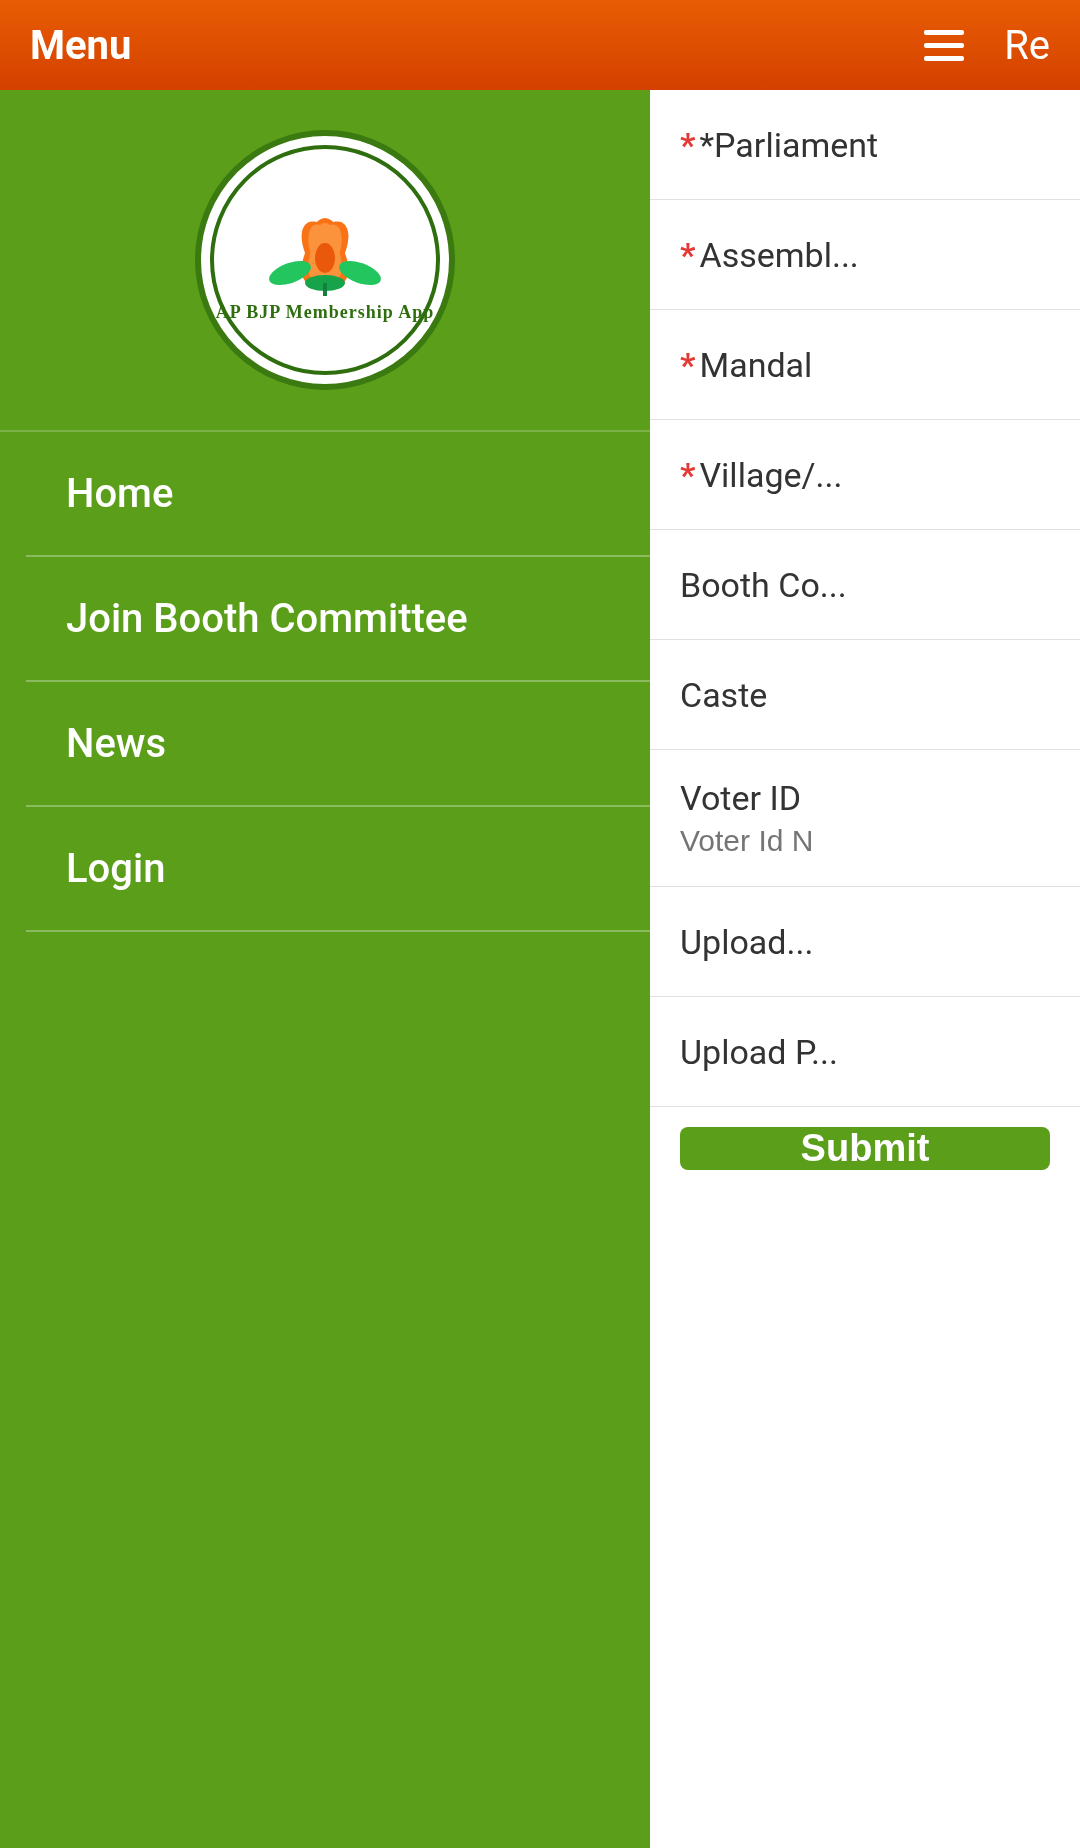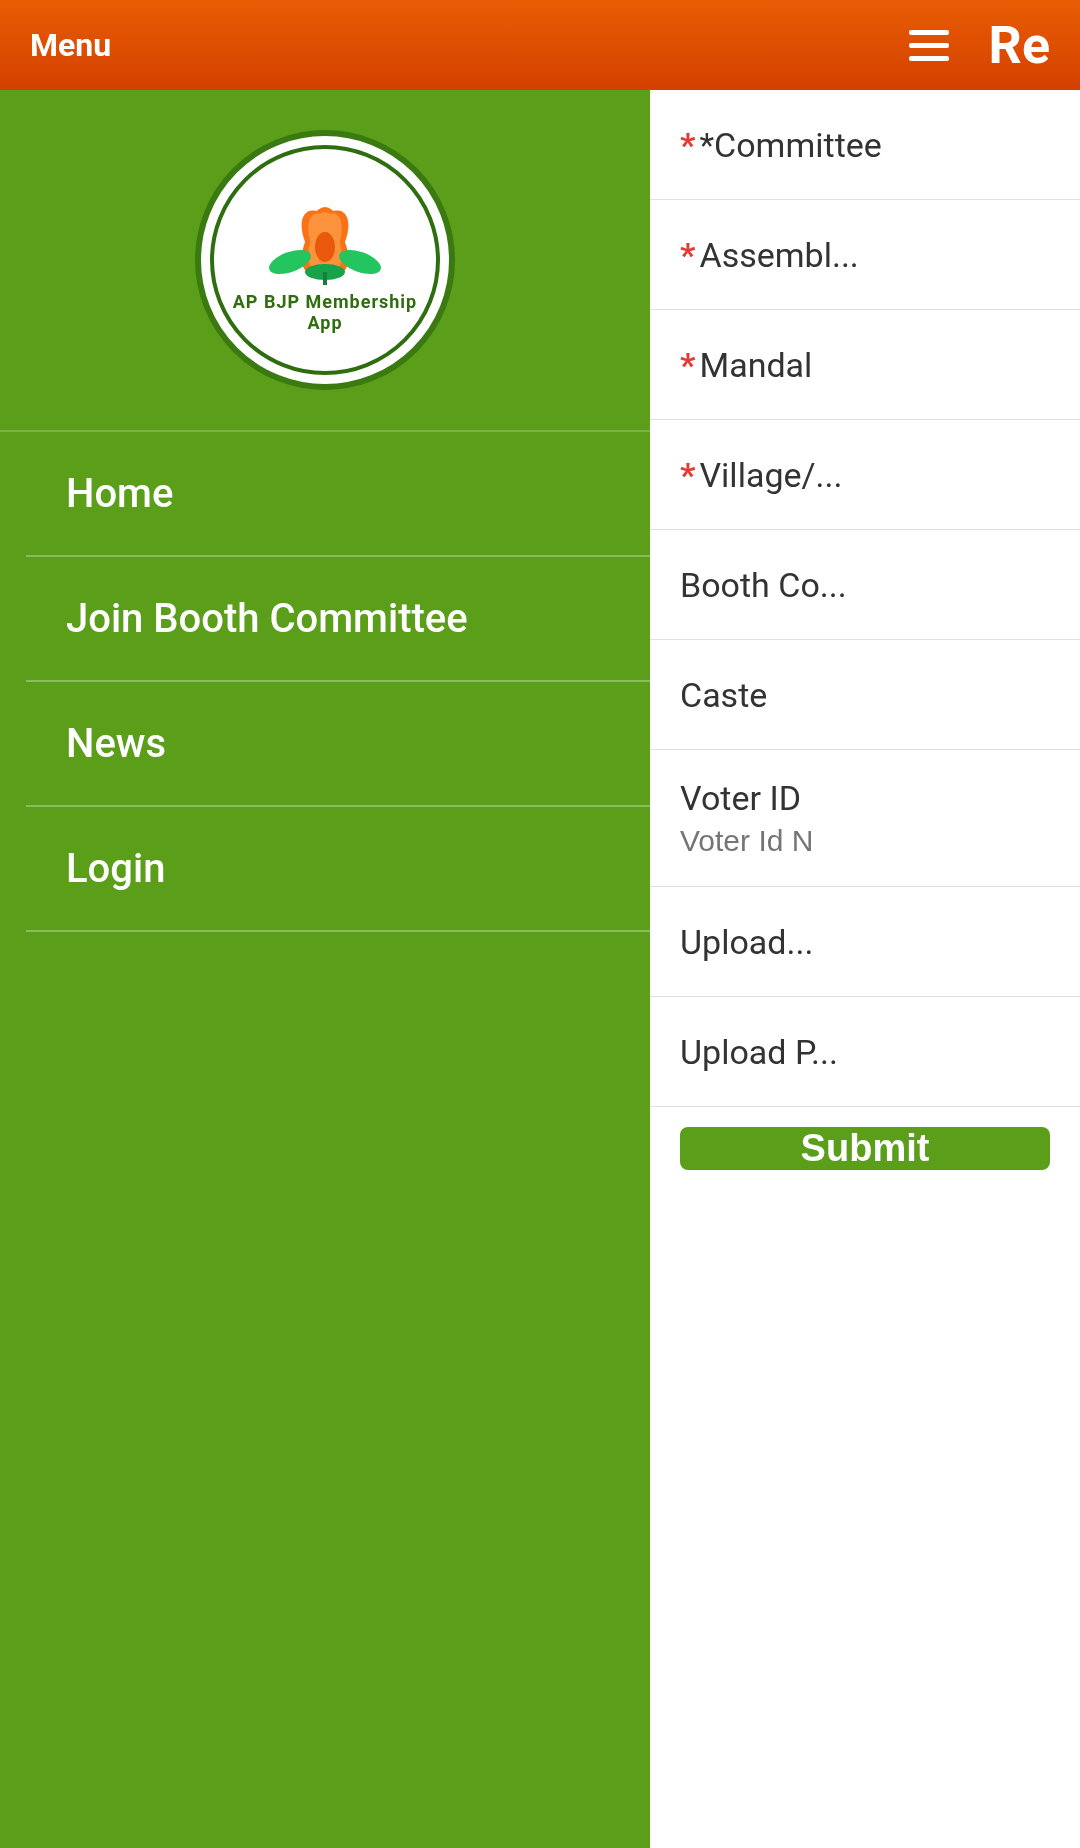--- a/index.html
+++ b/index.html
@@ -28,21 +28,21 @@
       background: linear-gradient(to bottom, #e85d04, #d44000);
       display: flex;
       align-items: center;
       justify-content: space-between;
       padding: 0 30px;
       z-index: 100;
     }
 
     .header-menu-title {
       color: white;
-      font-size: 32px;
+      font-size: 40px;
       font-weight: bold;
     }
 
     .header-right {
       display: flex;
       align-items: center;
       gap: 30px;
     }
 
     .hamburger-icon {
@@ -58,22 +58,22 @@
     .hamburger-icon span {
       display: block;
       width: 40px;
       height: 5px;
       background: white;
       border-radius: 2px;
     }
 
     .header-re-text {
       color: white;
-      font-size: 52px;
-      font-weight: bold;
+      font-size: 40px;
+      font-weight: normal;
     }
 
     
     .sidebar {
       position: absolute;
       top: 90px;
       left: 0;
       width: 650px;
       bottom: 0;
       background: #5a9e1a;
@@ -85,20 +85,21 @@
 
     
     .logo-container {
       width: 100%;
       display: flex;
       justify-content: center;
       align-items: flex-end;
       padding: 40px 4px;
       background: #5a9e1a;
       border-bottom: 2px solid rgba(255,255,255,0.2);
+      font-family: Liberation Serif, serif;
     }
 
     .logo-circle {
       width: 260px;
       height: 260px;
       border-radius: 50%;
       background: white;
       display: flex;
       align-items: center;
       justify-content: center;
@@ -267,21 +268,21 @@
     <div class="nav-item">
       <span>Login</span>
     </div>
   </div>
 </div>
 
 <div class="right-panel">
 
   <div class="form-row">
     <label class="form-label">
-      <span class="required">*</span><span>*Committee</span>
+      <span class="required">*</span><span>*Parliament</span>
     </label>
   </div>
 
   <div class="form-row">
     <label class="form-label">
       <span class="required">*</span><span>Assembl...</span>
     </label>
   </div>
 
   <div class="form-row">

